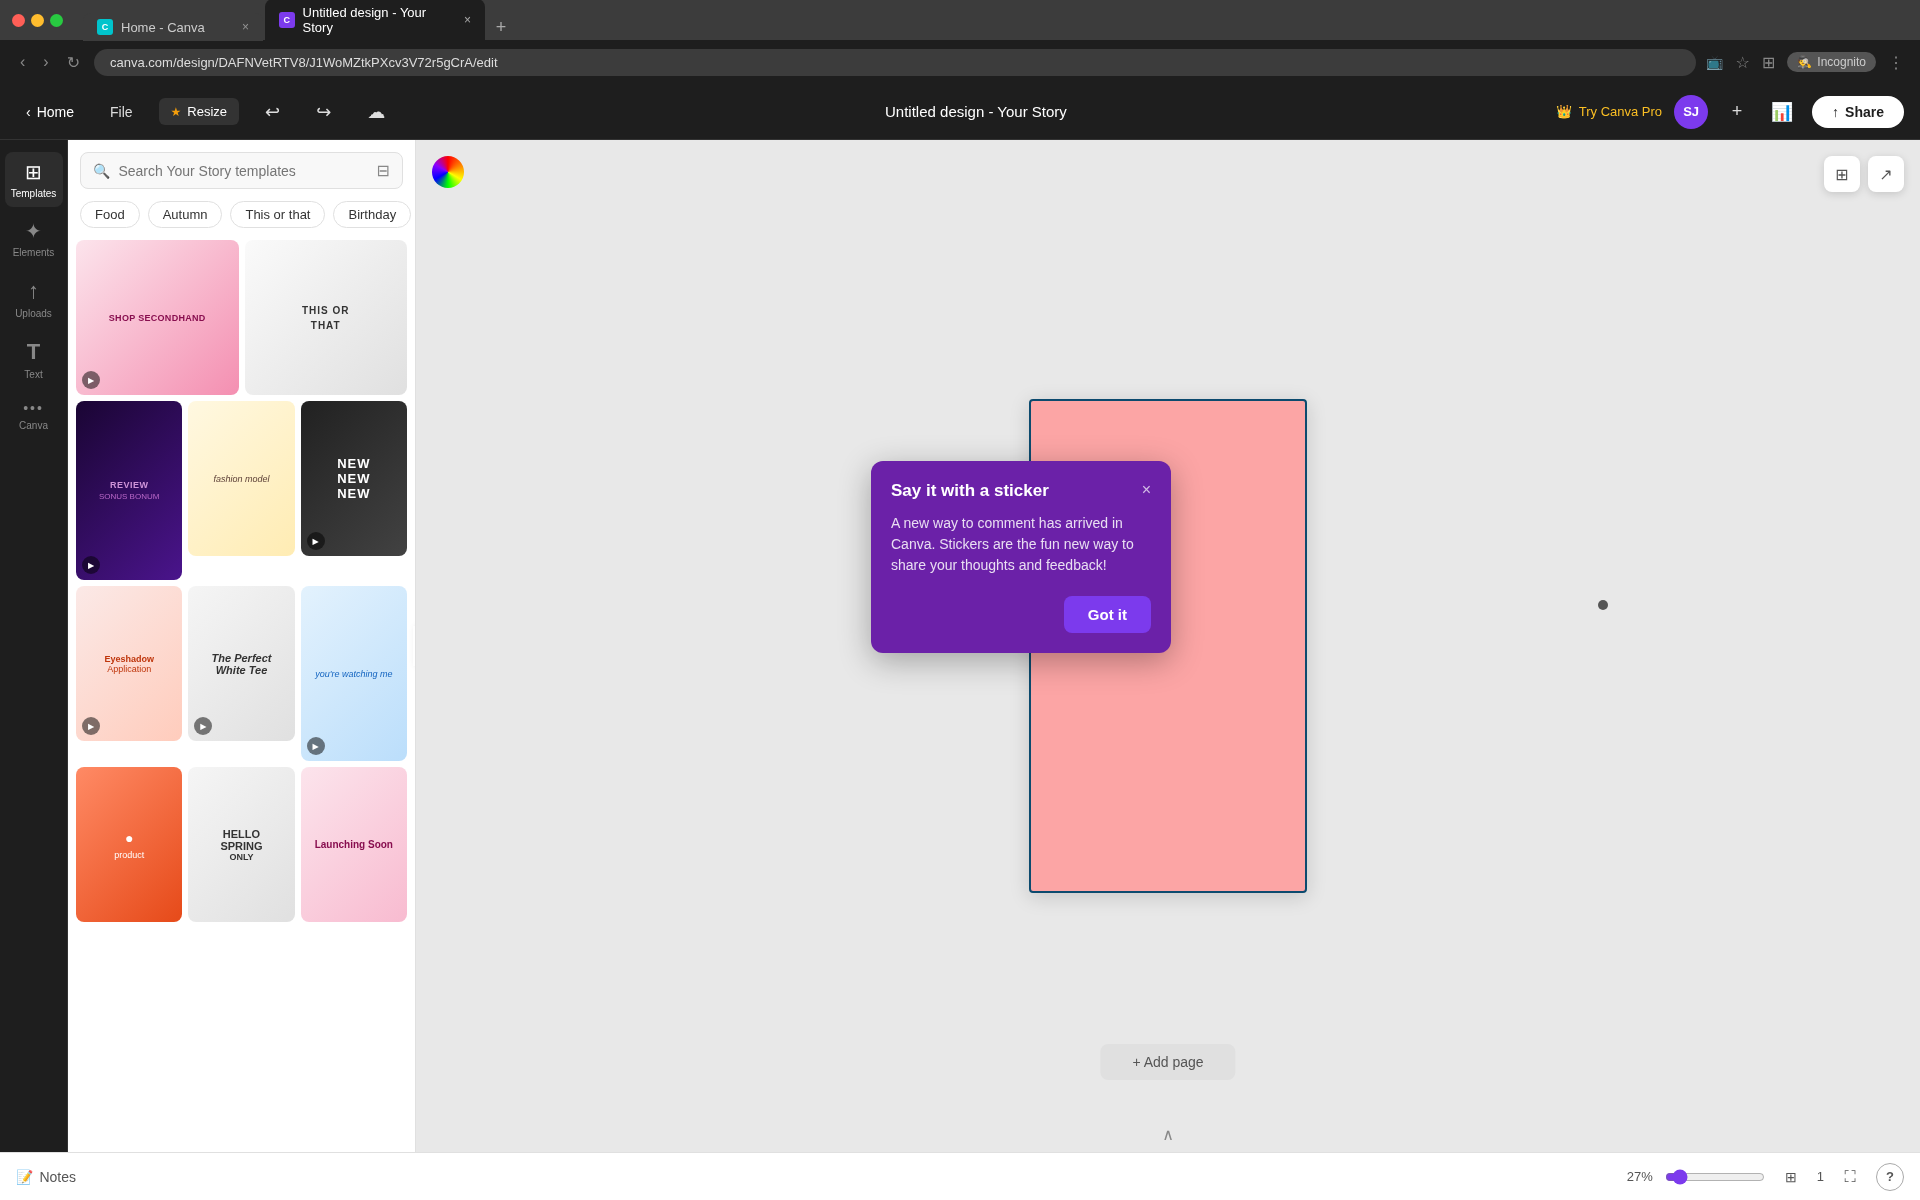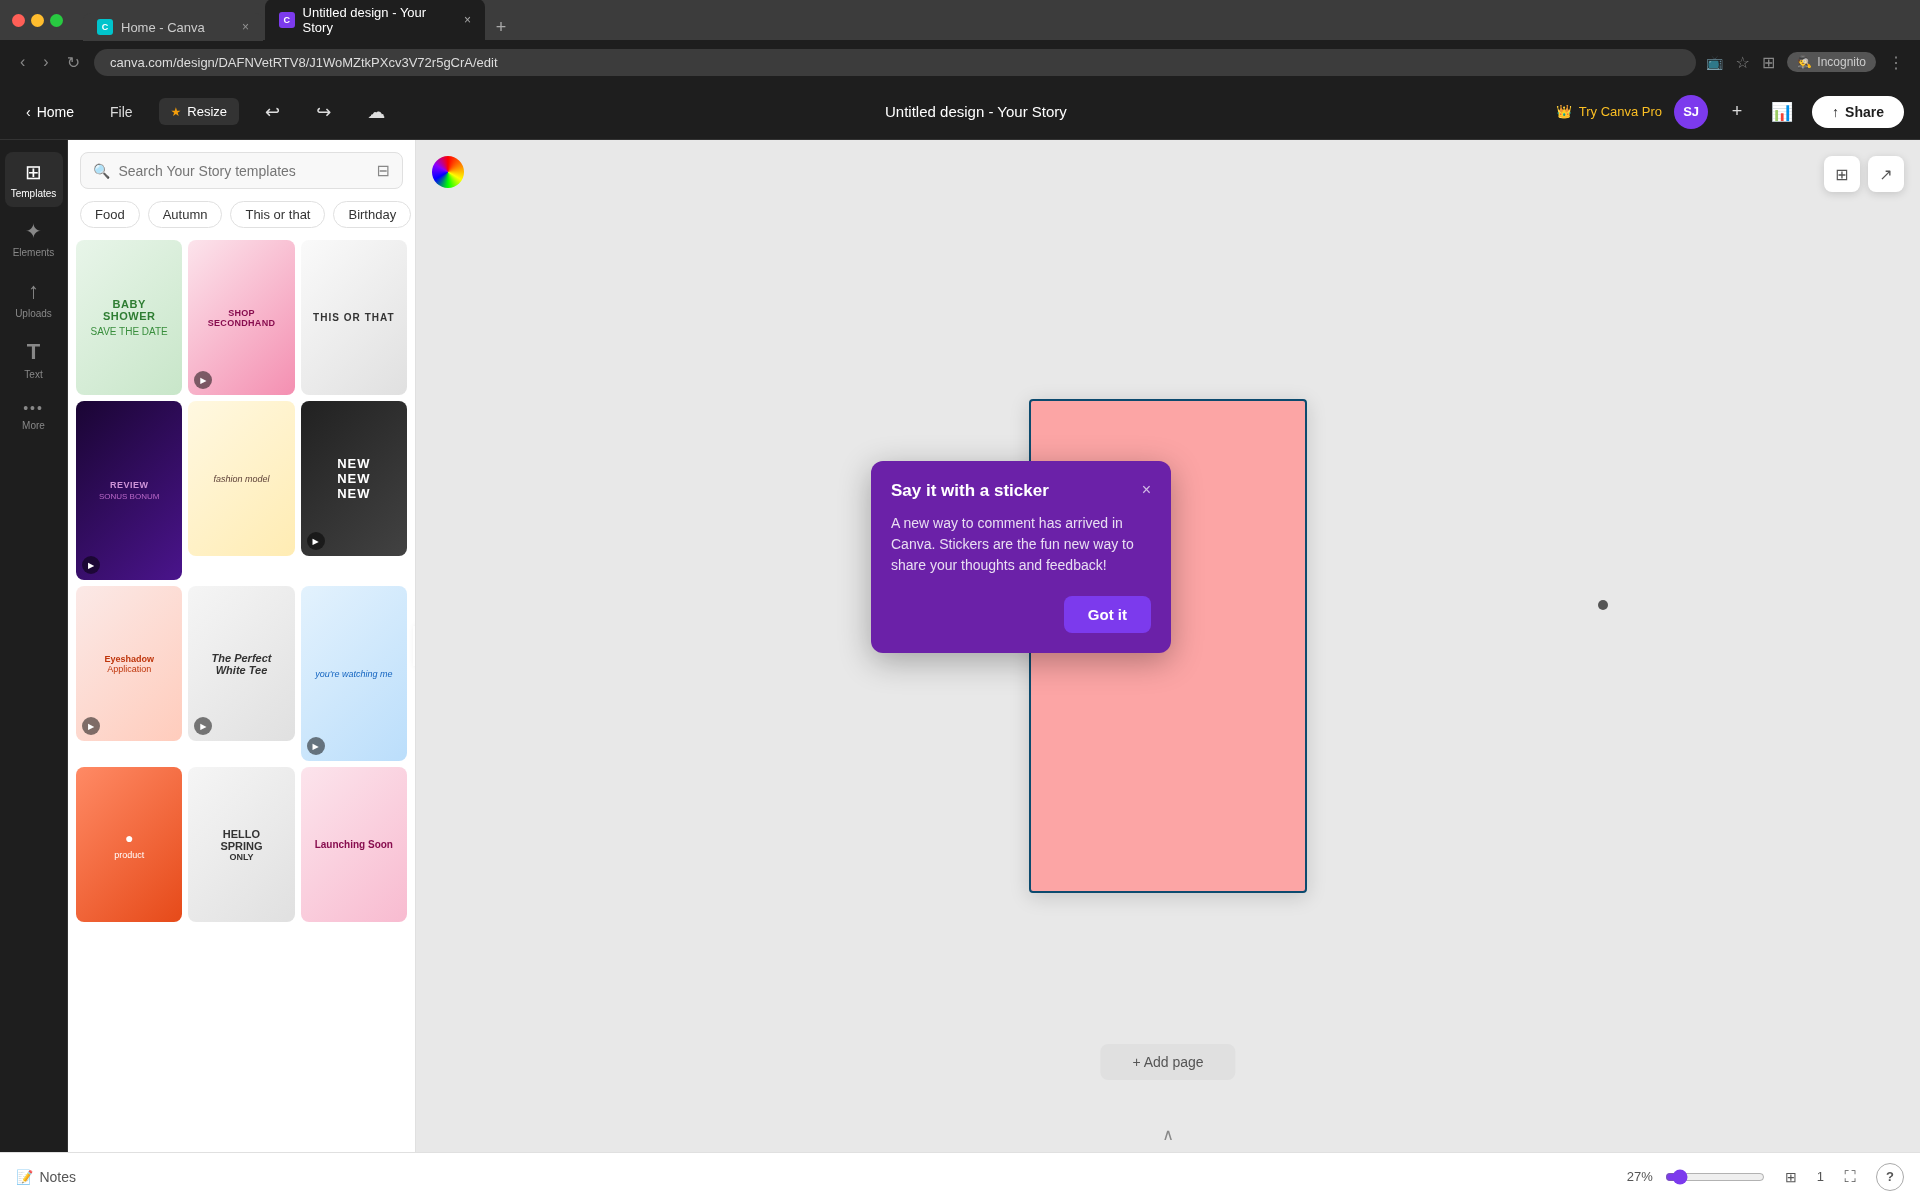--- a/index.html
+++ b/index.html
@@ -219,21 +219,21 @@
       <div class="sidebar-item">
         <span class="icon" style="font-size:22px;">↑</span>
         <span class="label">Uploads</span>
       </div>
       <div class="sidebar-item">
         <span class="icon" style="font-size:22px; font-weight:700;">T</span>
         <span class="label">Text</span>
       </div>
       <div class="sidebar-item">
         <span class="icon" style="font-size:14px; letter-spacing:2px;">•••</span>
-        <span class="label">More</span>
+        <span class="label">Canva</span>
       </div>
     </div>
 
     <div class="templates-panel" style="position:relative;">
       <div class="panel-search">
         <div class="search-box">
           <span class="search-icon">🔍</span>
           <input type="text" placeholder="Search Your Story templates" style="">
           <span class="filter-icon">⊟</span>
         </div>
@@ -251,33 +251,27 @@
         </div>
         <div class="tag">
           <span>Birthday</span>
         </div>
 
       </div>
 
       <div class="templates-grid">
 
         <div class="grid-row">
-          <div class="template-card tc-1" style="height:155px; display:flex; align-items:center; justify-content:center;">
-            <div style="text-align:center; padding:12px;">
-              <div style="font-size:11px; font-weight:700; color:#2e7d32; letter-spacing:0.5px;">BABY SHOWER</div>
-              <div style="font-size:10px; color:#388e3c; margin-top:4px;">SAVE THE DATE</div>
-            </div>
-          </div>
           <div class="template-card tc-2" style="height:155px; display:flex; align-items:center; justify-content:center; position:relative;">
             <div style="text-align:center; padding:8px;">
               <div style="font-size:9px; color:#880e4f; font-weight:600; letter-spacing:0.3px;">SHOP SECONDHAND</div>
             </div>
             <div class="play-btn" style="position:absolute; bottom:6px; left:6px; width:18px; height:18px; background:rgba(0,0,0,0.5); border-radius:50%; display:flex; align-items:center; justify-content:center; color:white; font-size:8px;">▶</div>
           </div>
-          <div class="template-card tc-tc" style="height:155px; flex-direction:row; gap:4px;">
+          <div class="template-card tc-tc" style="height:155px; flex-direction:column; gap:4px;">
             <div style="font-size:10px; font-weight:800; letter-spacing:1px; color:#333;">THIS OR</div>
             <div style="font-size:10px; font-weight:800; letter-spacing:1px; color:#333;">THAT</div>
           </div>
         </div>
 
         <div class="grid-row">
           <div class="template-card tc-4" style="height:179px; display:flex; align-items:center; justify-content:center; position:relative;">
             <div style="text-align:center; padding:8px; color:white;">
               <div style="font-size:9px; font-weight:600; letter-spacing:0.5px; color: #ce93d8;">REVIEW</div>
               <div style="font-size:8px; color: #ba68c8; margin-top:2px;">SONUS BONUM</div>

